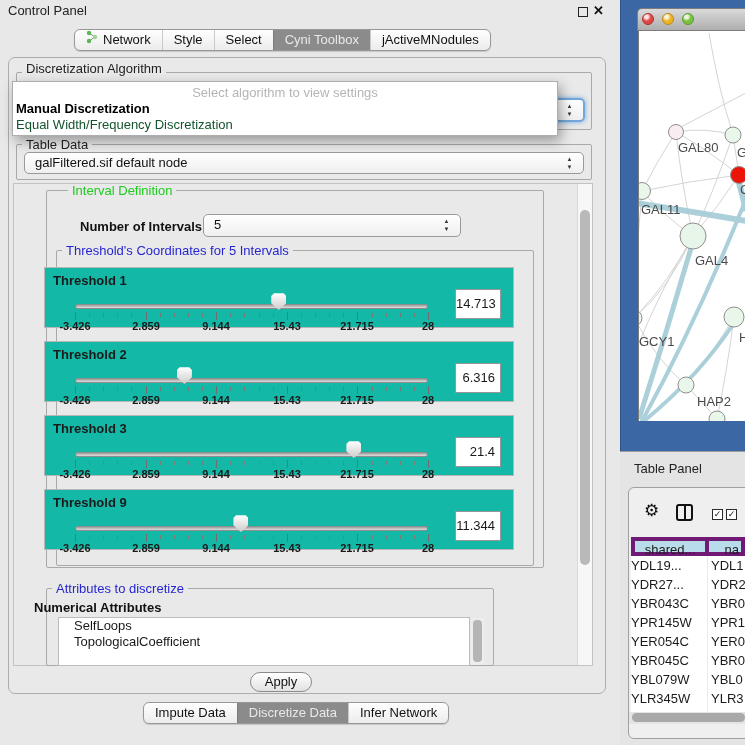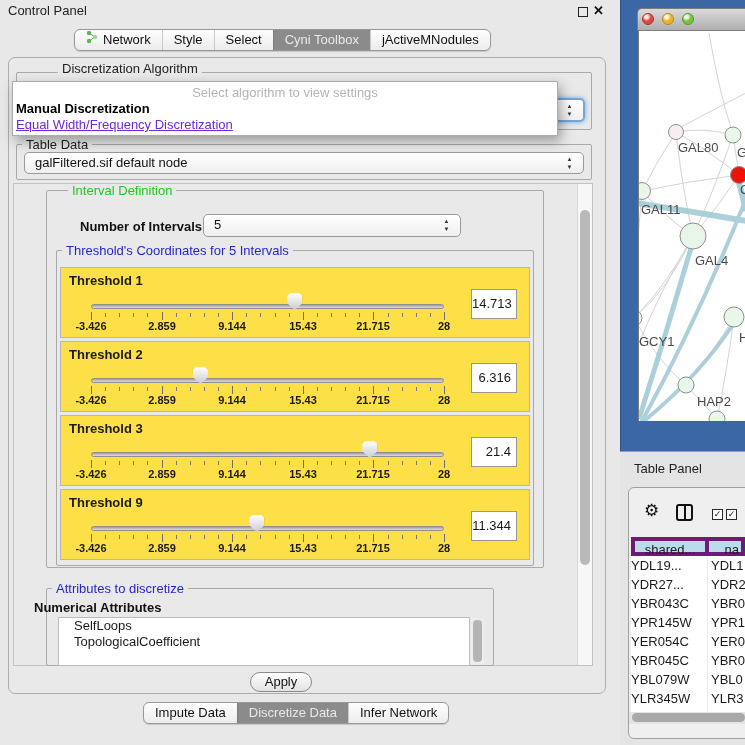--- a/index.html
+++ b/index.html
@@ -36,31 +36,31 @@
            border-radius:5px; line-height:20px; padding-left:10px; color:#111; }
   .combo .spin { position:absolute; right:9px; top:2px; width:9px; text-align:center;
                  font-size:6px; line-height:8px; color:#333; }
   .combo.focused { border:2px solid #72a7da; box-shadow:0 0 5px rgba(100,160,225,.9); }
 
   
   .dropdown { left:12px; top:81px; width:546px; height:55px; background:#ffffff;
               border:1px solid #adadad; box-shadow:3px 5px 12px rgba(0,0,0,.35); z-index:50; }
   .dd-hint { position:absolute; top:3px; left:0; width:100%; text-align:center; color:#b5b5b5; }
   .dd-opt1 { position:absolute; top:19px; left:3px; font-weight:bold; color:#000; }
-  .dd-opt2 { position:absolute; top:35px; left:3px; color:#6d28d9;text-decoration:underline; }
+  .dd-opt2 { position:absolute; top:35px; left:3px; color:#14532d; }
 
   
   .viewport { left:13px; top:183px; width:580px; height:483px; border:1px solid #c2c2c2; }
   .vsb-track { left:577px; top:184px; width:15px; height:481px; background:#f7f7f7; border-left:1px solid #d8d8d8; }
   .vsb-thumb { left:580px; top:210px; width:10px; height:355px; background:#b9b9b9; border-radius:5px; }
 
   .lbl-bold { font-weight:bold; color:#111; }
 
   
-  .thbox { position:absolute; left:60px; width:470px; height:71px; border:1px solid #b7b7b7; background:#fde047; }
+  .thbox { position:absolute; left:44px; width:470px; height:61px; border:1px solid #b7b7b7; background:#14b8a6; }
   .th-title { position:absolute; left:8px; top:5px; font-weight:bold; }
   .th-track { position:absolute; left:30px; top:36px; width:353px; height:5px; border:1px solid #8e8e8e;
               border-radius:3px; background:linear-gradient(#9e9e9e,#dedede); }
   .th-handle { position:absolute; top:25px; width:15px; height:17px;
                clip-path:polygon(50% 100%, 0 60%, 0 18%, 18% 2%, 82% 2%, 100% 18%, 100% 60%);
                background:linear-gradient(#ffffff,#cccccc); filter:drop-shadow(0 0 1px #777); }
   .th-ticks { position:absolute; left:30px; top:45px; width:354px; height:4px;
               background:repeating-linear-gradient(to right,#787878 0 1px,transparent 1px 14.12px); }
   .th-majtick { position:absolute; top:44px; width:1px; height:8px; background:#6e6e6e; }
   .th-scale { position:absolute; top:52px; font-size:11px; font-weight:bold; color:#1a1a1a; transform:translateX(-50%); }
@@ -139,21 +139,21 @@
       <span>Cyni Toolbox</span>
     </div>
   <div class="tab">
       <span>jActiveMNodules</span>
     </div>
 </div>
 
 <div class="abs outer-panel"></div>
 
 <div class="groupbox" style="left:16px; top:72px; width:576px; height:58px;"></div>
-<div class="grouptitle gt-dark" style="left:22px; top:62px;margin-left:36px;">Discretization Algorithm</div>
+<div class="grouptitle gt-dark" style="left:22px; top:62px;">Discretization Algorithm</div>
 <div class="combo focused" style="left:24px; top:98px; width:561px; height:24px;">
   <span class="spin">▲<br>▼</span>
 </div>
 
 <div class="abs dropdown">
   <div class="dd-hint">Select algorithm to view settings</div>
   <div class="dd-opt1">Manual Discretization</div>
   <div class="dd-opt2">Equal Width/Frequency Discretization</div>
 </div>
 

